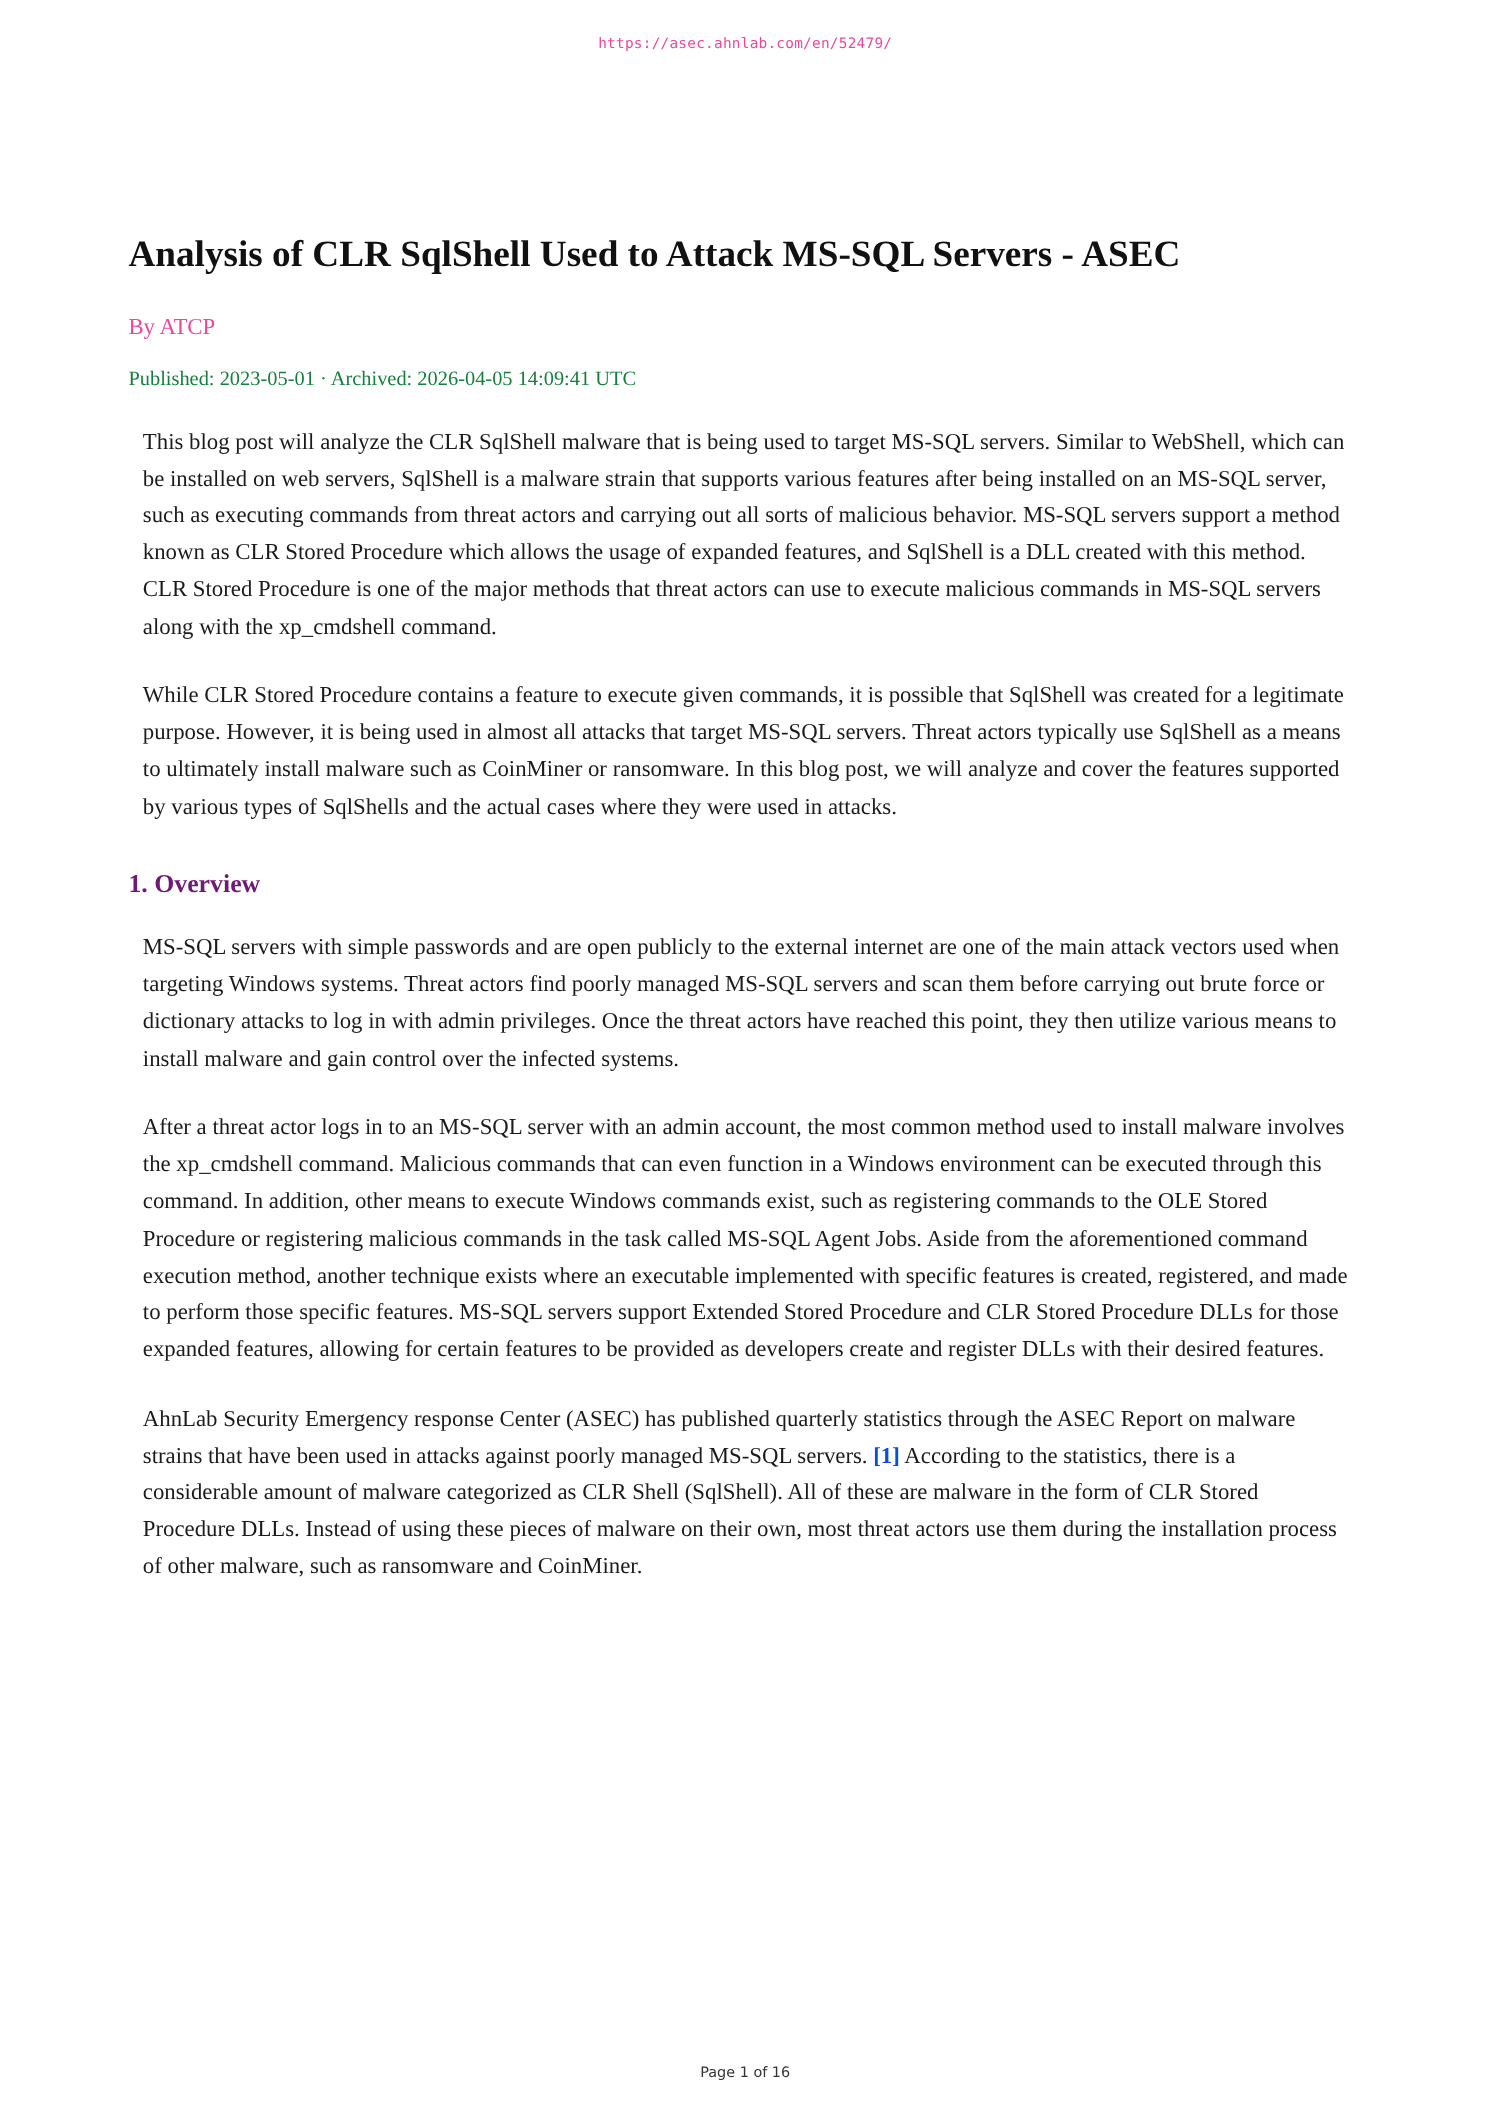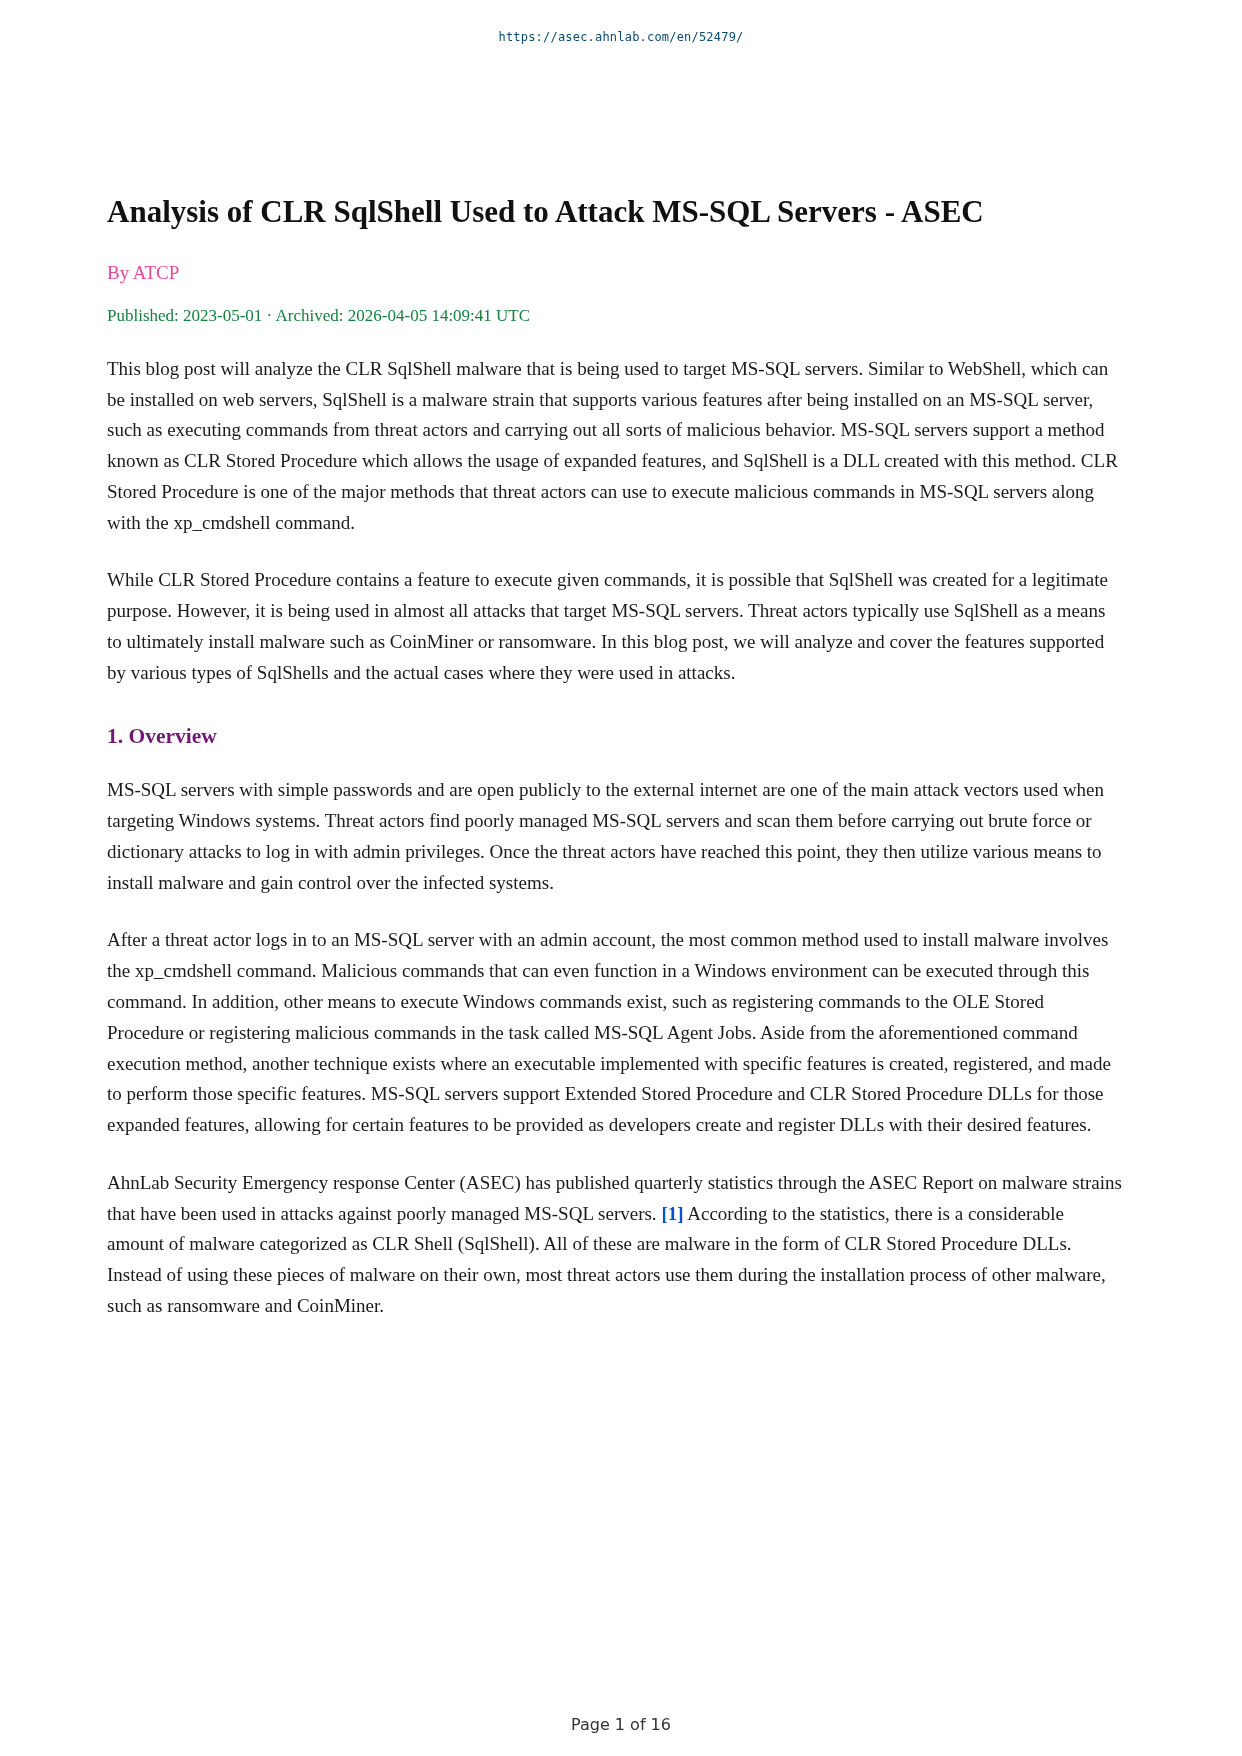--- a/index.html
+++ b/index.html
@@ -15,21 +15,21 @@
     color: #1b1b1b;
     overflow: hidden;
   }
   .print-header {
     padding-top: 27px;
     text-align: center;
   }
   .print-url {
     font-family: "DejaVu Sans Mono", monospace;
     font-size: 12px;
-    color: #0c4a6e;
+    color: #ec4899;
     letter-spacing: 0.2px;
   }
   .article {
     margin-top: 148px;
     padding-left: 107px;
     padding-right: 119px;
   }
   .article-title {
     font-size: 31px;
     font-weight: bold;
@@ -44,21 +44,21 @@
     margin: 0 0 22px 0;
   }
   .meta-line {
     font-size: 17px;
     color: #15803d;
     margin: 0 0 28px 0;
   }
   .article p {
     font-size: 19px;
     line-height: 1.62;
-    margin: 0 0 27px 0;
+    margin: 0 0 27px 12px;
     color: #1b1b1b;
   }
   .section-heading {
     font-size: 21.5px;
     font-weight: bold;
     color: #701a75;
     margin: 36px 0 26px 0;
     font-family: "Liberation Serif", serif;
   }
   .ref-link {
@@ -67,21 +67,21 @@
     text-decoration: none;
     cursor: pointer;
   }
   .print-footer {
     position: absolute;
     left: 0;
     right: 0;
     bottom: 22px;
     text-align: center;
     font-family: "DejaVu Sans", "Liberation Sans", sans-serif;
-    font-size: 16px;
+    font-size: 12px;
     color: #333333;
   }
 </style>
 </head>
 <body>
 
 <header class="print-header">
   <span class="print-url">https://asec.ahnlab.com/en/52479/</span>
 </header>
 

